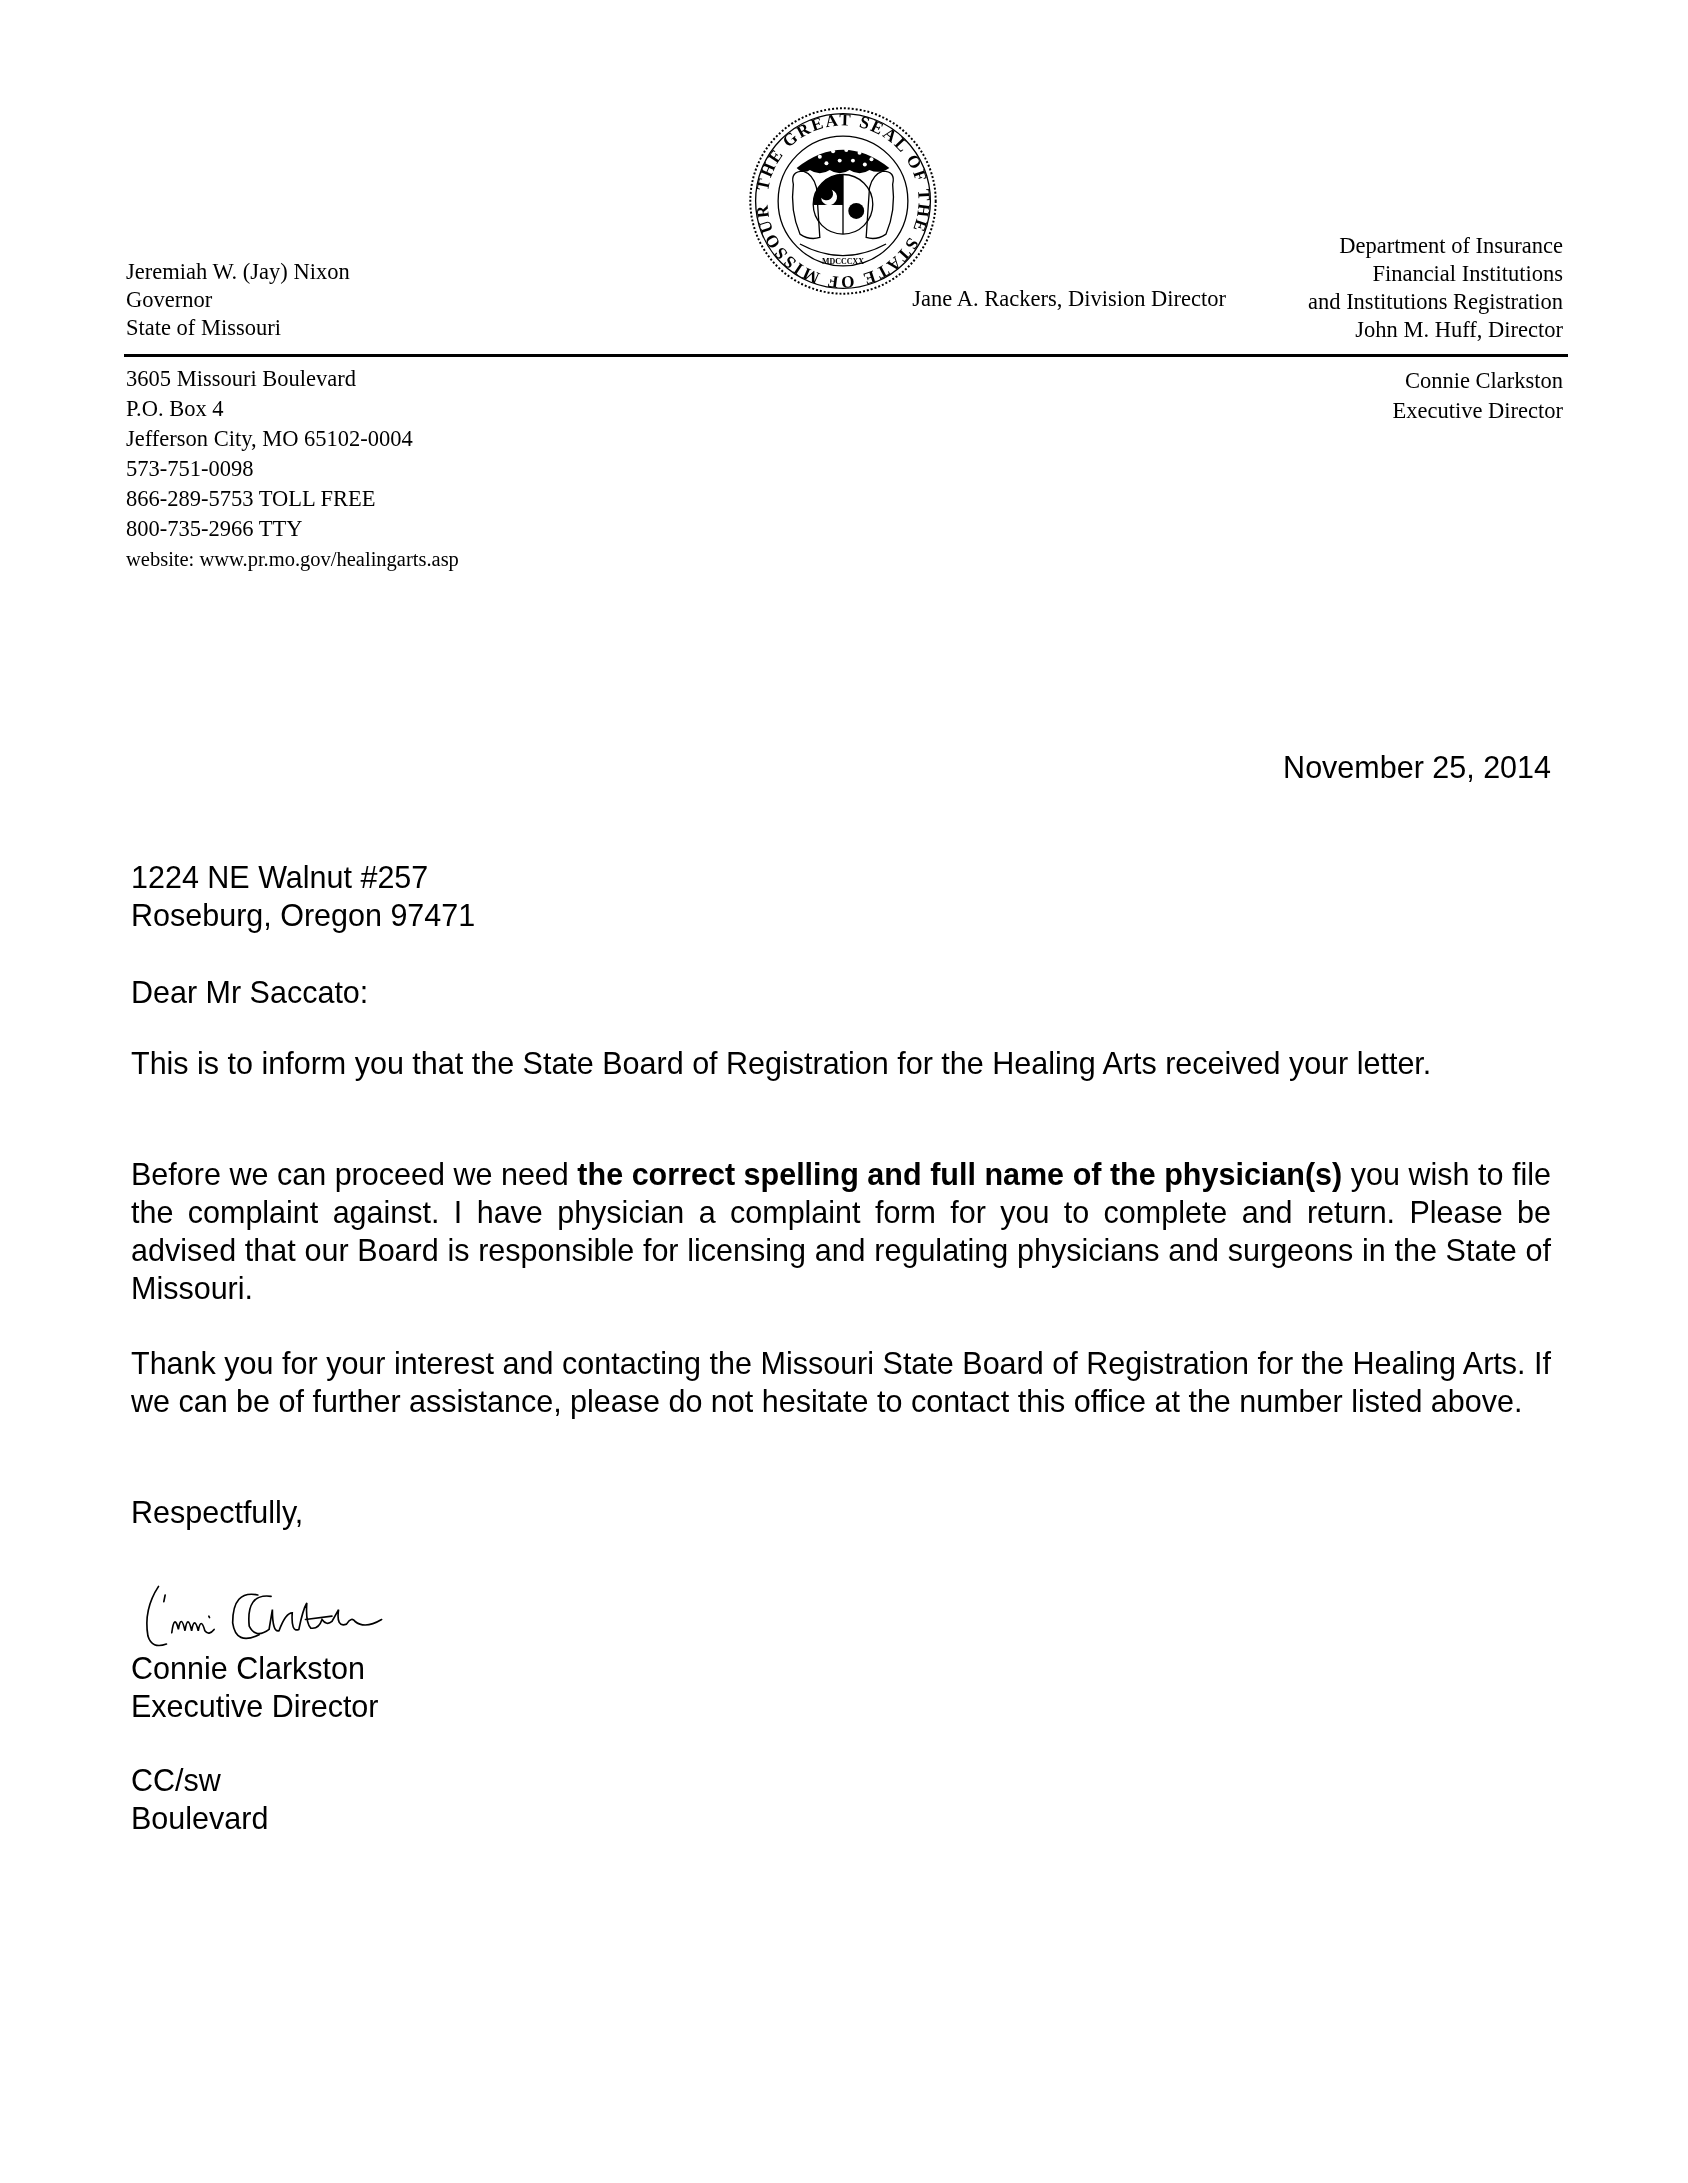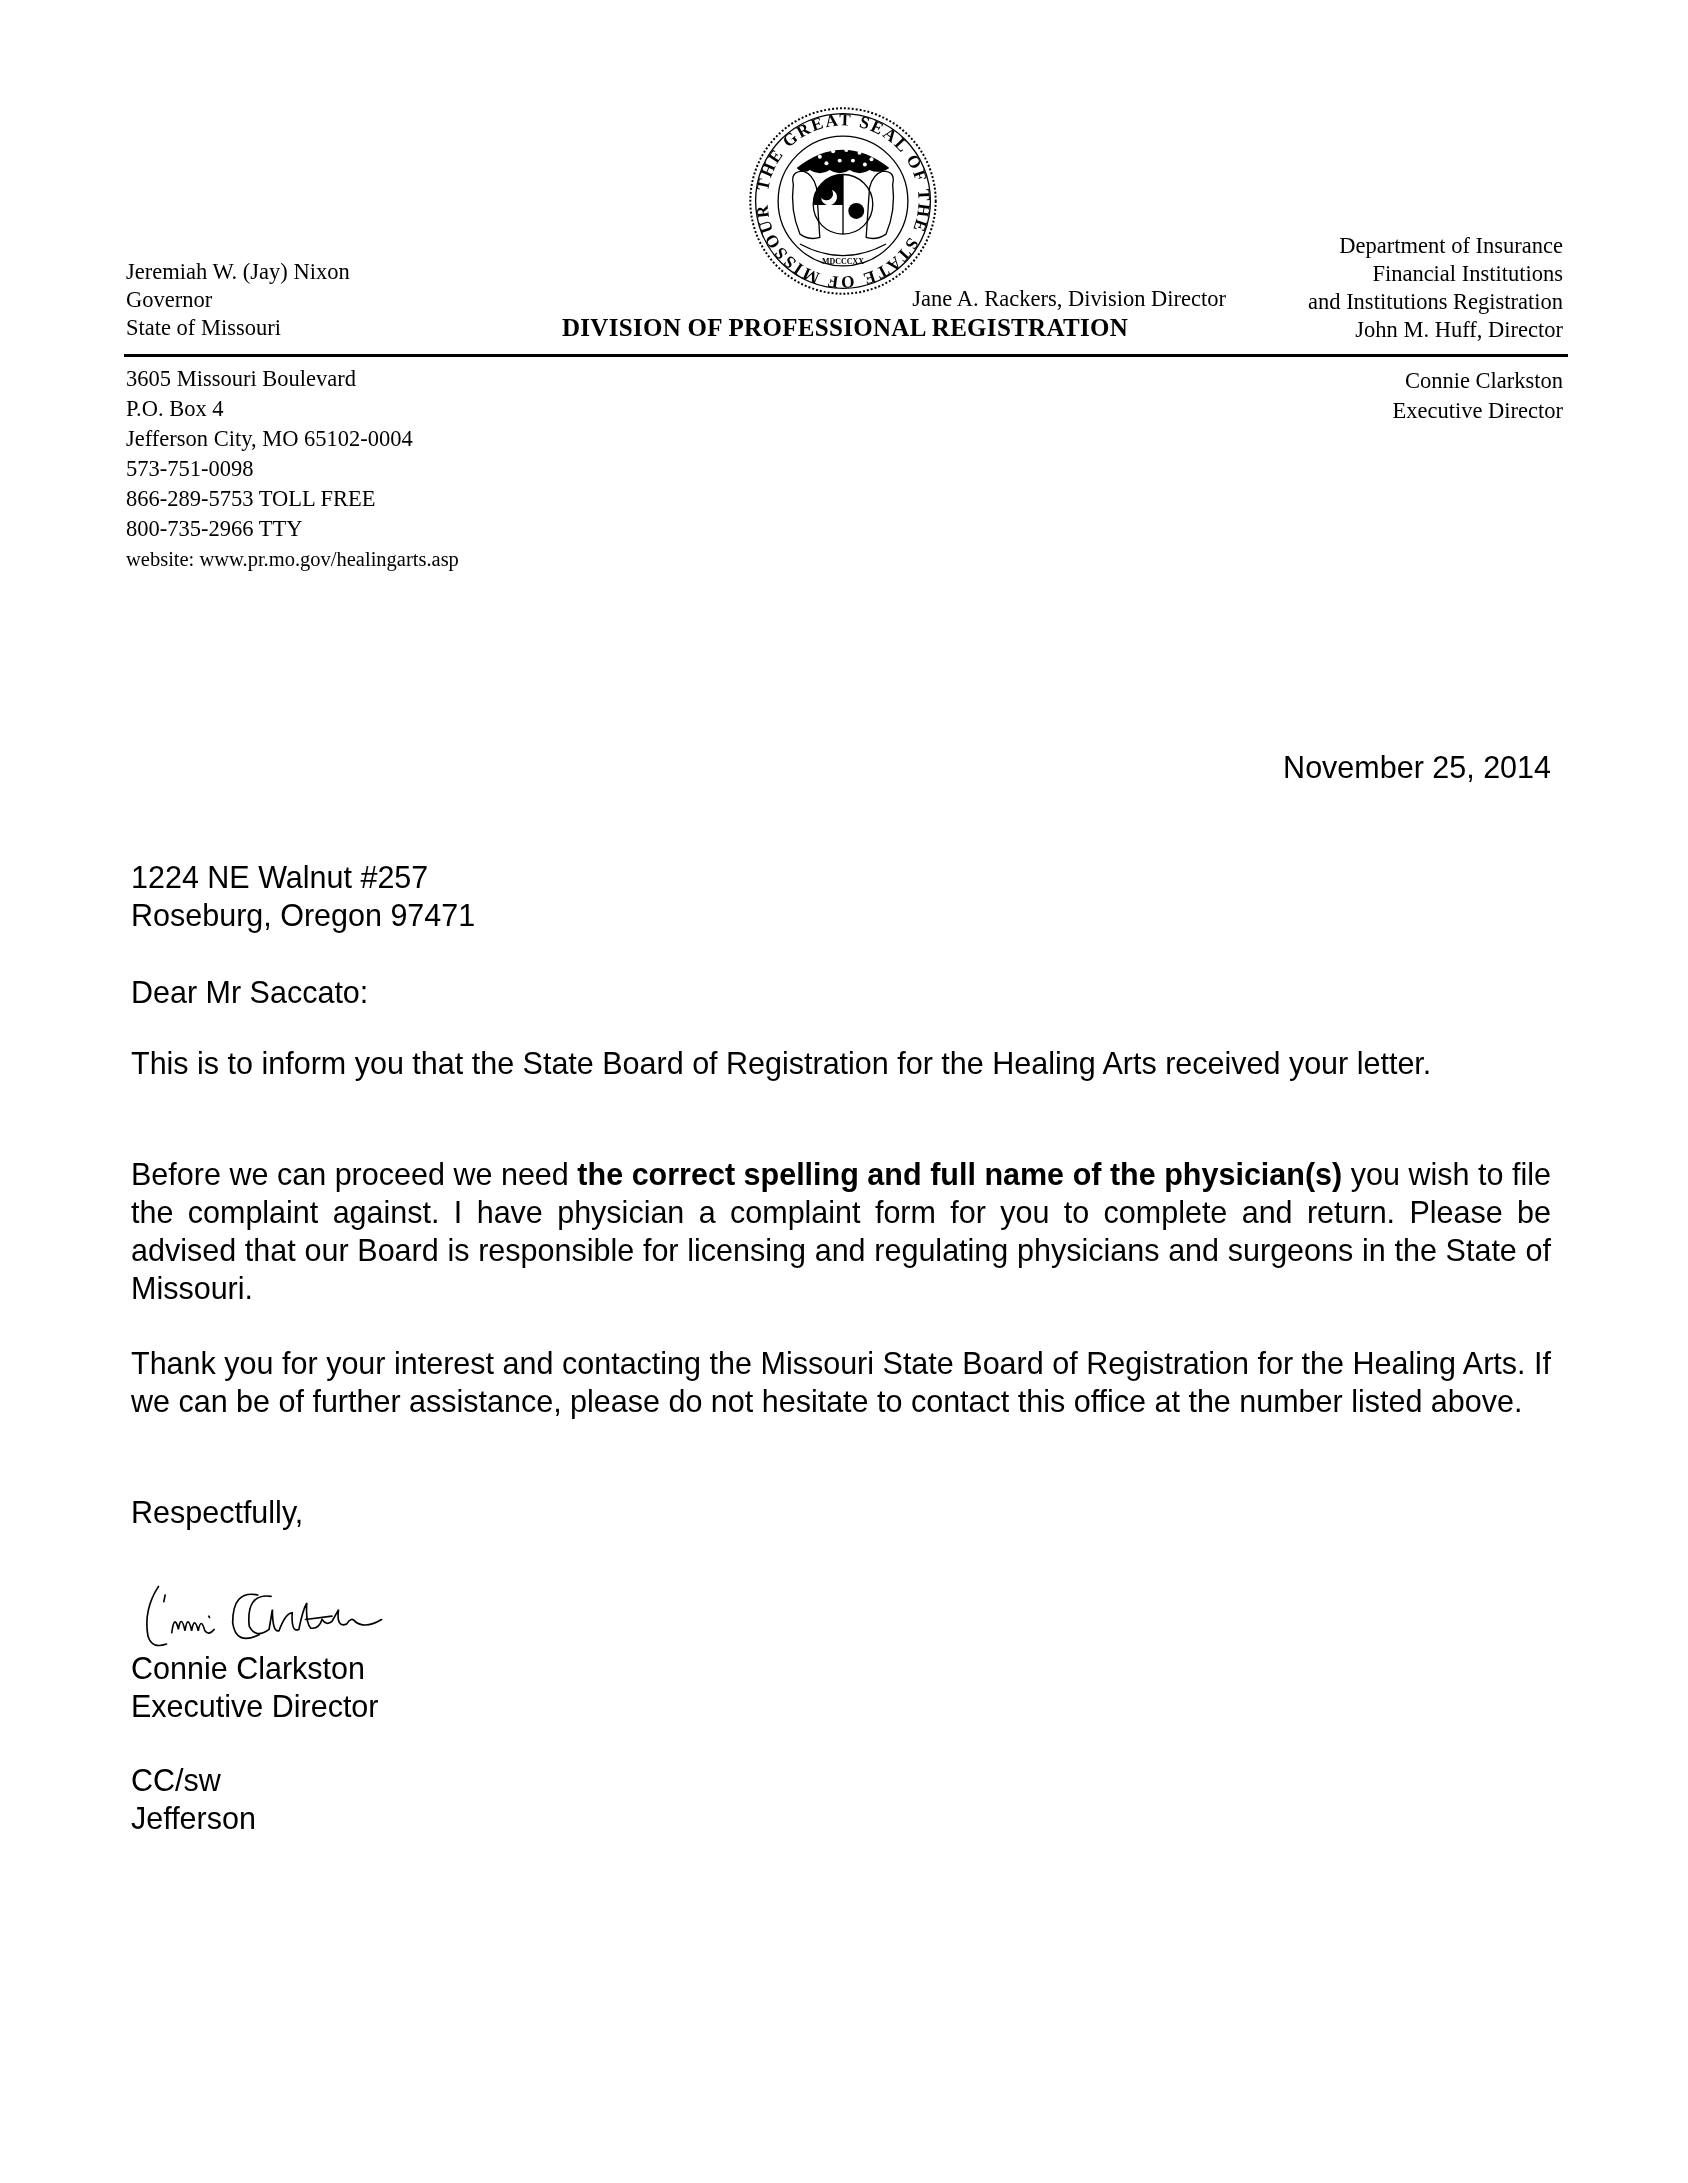--- a/index.html
+++ b/index.html
@@ -83,21 +83,20 @@
 </svg>
 
 <div id="gov-block" class="serif">
   <div>Jeremiah W. (Jay) Nixon</div>
   <div>Governor</div>
   <div>State of Missouri</div>
 </div>
 
 <div id="division-block" class="serif">
   <div id="division-director">Jane A. Rackers, Division Director</div>
-  <div id="division-title">DIVISION OF PROFESSIONAL REGISTRATION</div>
 </div>
 
 <div id="dept-block" class="serif">
   <div>Department of Insurance</div>
   <div>Financial Institutions</div>
   <div>and Institutions Registration</div>
   <div>John M. Huff, Director</div>
 </div>
 
 <div id="header-rule"></div>
@@ -147,15 +146,15 @@
   </g>
 </svg>
 
 <div id="signer" class="letter sans">
   <div>Connie Clarkston</div>
   <div>Executive Director</div>
 </div>
 
 <div id="cc-block" class="letter sans">
   <div>CC/sw</div>
-  <div>Jefferson</div>
+  <div>Boulevard</div>
 </div>
 
 
 </body></html>

